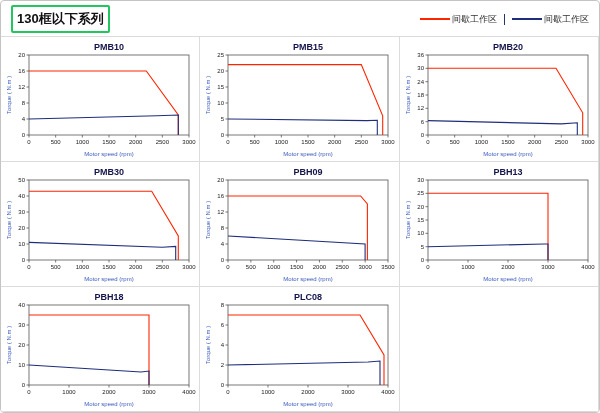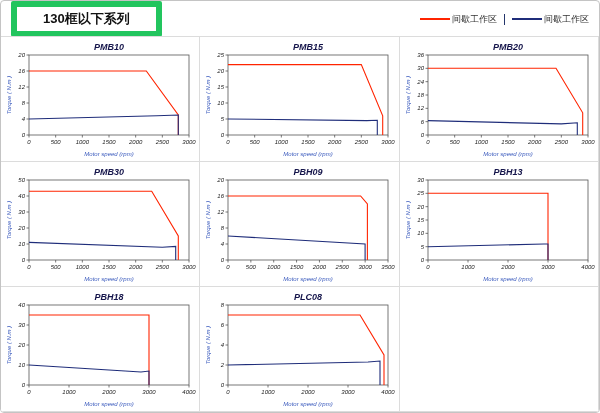--- a/index.html
+++ b/index.html
@@ -6,33 +6,33 @@
   .page{
     width:598px;height:411px;position:relative;background:#fff;
     border:1px solid #c4c4c4;border-radius:4px;overflow:hidden;
     font-family:"Liberation Sans",sans-serif;
   }
   .topbar{
     height:36px;display:flex;align-items:center;justify-content:space-between;
     padding:0 10px;box-sizing:border-box;
   }
   .series-box{
-    border:6px solid #22c55e;border-radius:2px;background:#fff;
-    padding:3px 26px;font-weight:bold;font-size:13px;color:#111;
+    border:2px solid #22c55e;border-radius:2px;background:#fff;
+    padding:3px 4px;font-weight:bold;font-size:13px;color:#111;
   }
   .legend{display:flex;align-items:center;gap:2px;font-size:9px;color:#333;}
   .swatch{display:inline-block;width:30px;height:2px;}
   .legend-sep{display:inline-block;width:1px;height:11px;background:#24356b;margin:0 5px;}
   .grid{
     position:absolute;top:36px;left:0;right:0;bottom:0;
     display:grid;grid-template-columns:repeat(3,1fr);grid-template-rows:repeat(3,1fr);
   }
   .cell{
     border:1px solid #dcdcdc;margin:-1px 0 0 -1px;
-    display:flex;align-items:center;justify-content:center;overflow:hidden;background:#fff;font-style:italic;
+    display:flex;align-items:center;justify-content:center;overflow:hidden;background:#fff;
   }
   
   .ct{font-family:"Liberation Sans",sans-serif;font-size:9px;font-weight:bold;fill:#14144a;}
   .tk{font-family:"Liberation Sans",sans-serif;font-size:6px;fill:#222;}
   .axl{font-family:"Liberation Sans",sans-serif;font-size:6px;fill:#3a5abd;}
   .pa{fill:none;stroke:#555;stroke-width:0.8;}
   .tkl{stroke:#555;stroke-width:0.8;}
 </style>
 </head>
 <body>

